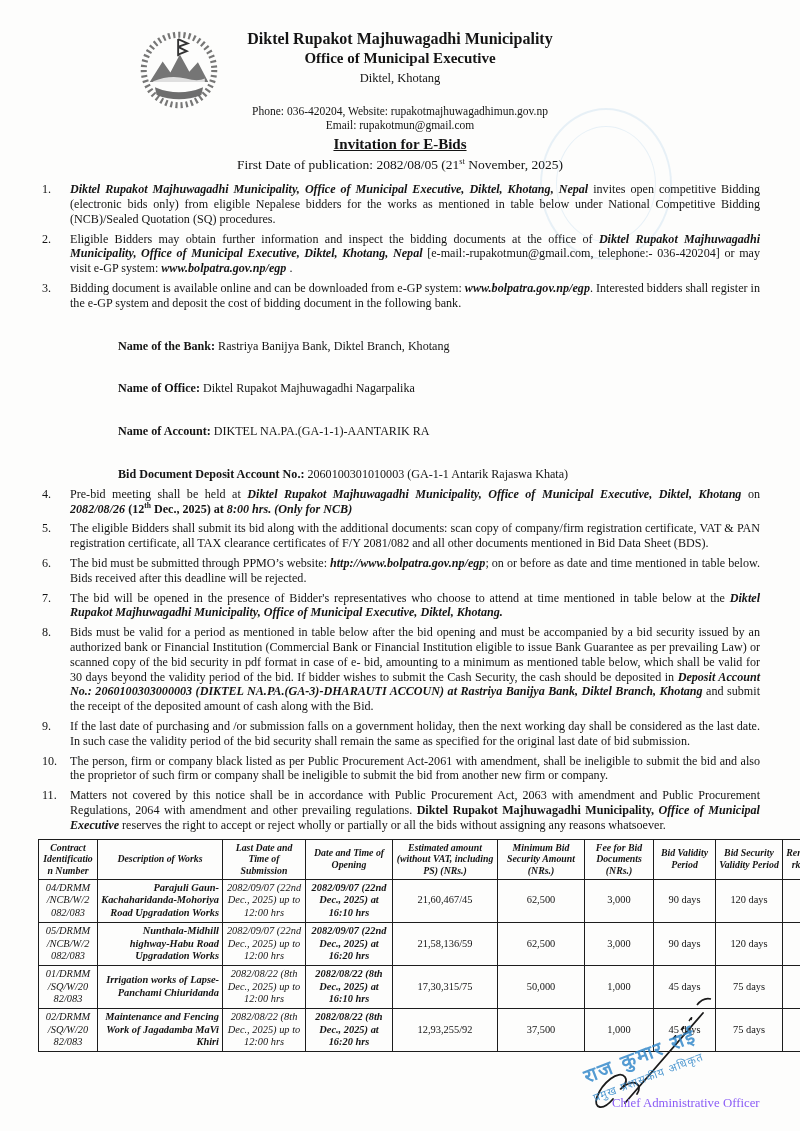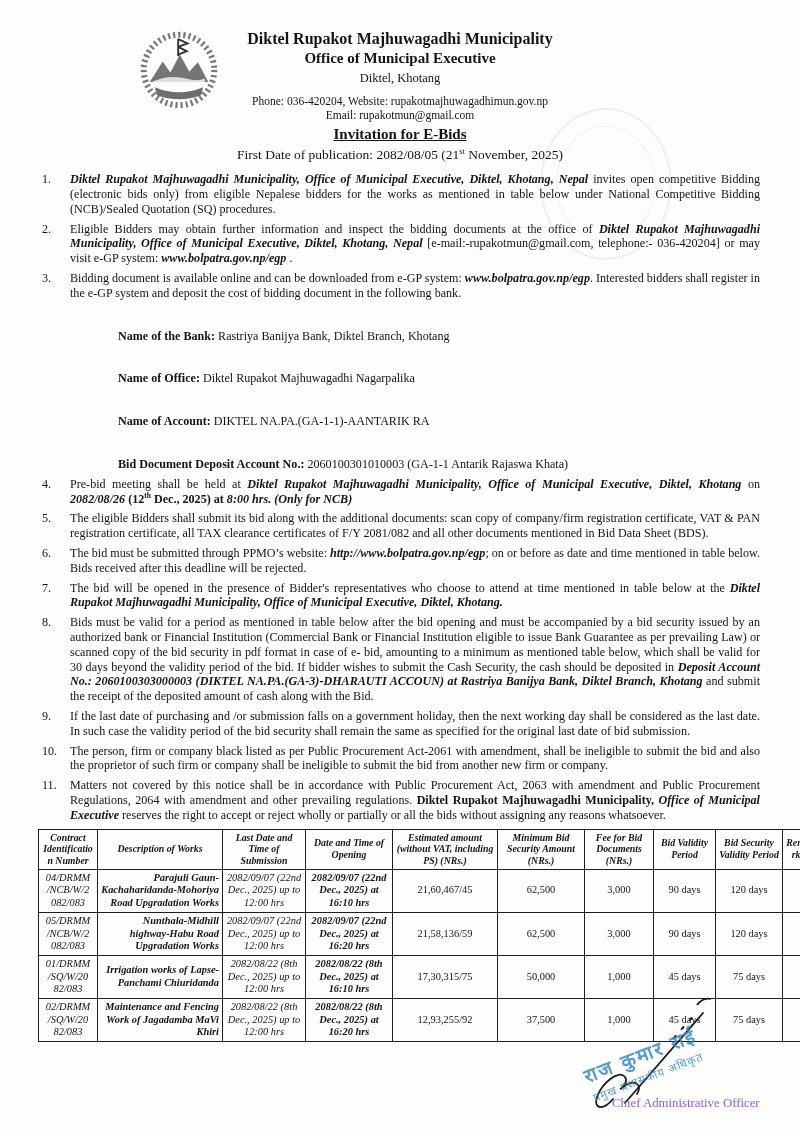--- a/index.html
+++ b/index.html
@@ -10,21 +10,21 @@
     background:#fdfdfc;
     font-family:"Liberation Serif", serif;
     color:#141414;
     overflow:hidden;
   }
   
   .doc-header{ text-align:center; padding-top:30px; line-height:1.15; }
   .h-muni{ font-size:16px; font-weight:bold; }
   .h-office{ font-size:15px; font-weight:bold; margin-top:2px; }
   .h-loc{ font-size:12.5px; margin-top:3px; }
-  .h-phone{ font-size:11.5px; margin-top:10px; }
+  .h-phone{ font-size:11.5px; margin-top:20px; }
   .h-email{ font-size:11.5px; margin-top:1px; }
   .h-title{ font-size:15px; font-weight:bold; text-decoration:underline; margin-top:4px; }
   .h-pub{ font-size:13.5px; margin-top:3px; }
   .logo{ position:absolute; left:136px; top:26px; width:86px; height:88px; }
   
   .stamp-watermark{
     position:absolute; left:540px; top:108px; width:128px; height:148px;
     border:2px solid #5b9fd4; border-radius:50%;
     opacity:0.13; pointer-events:none;
   }

